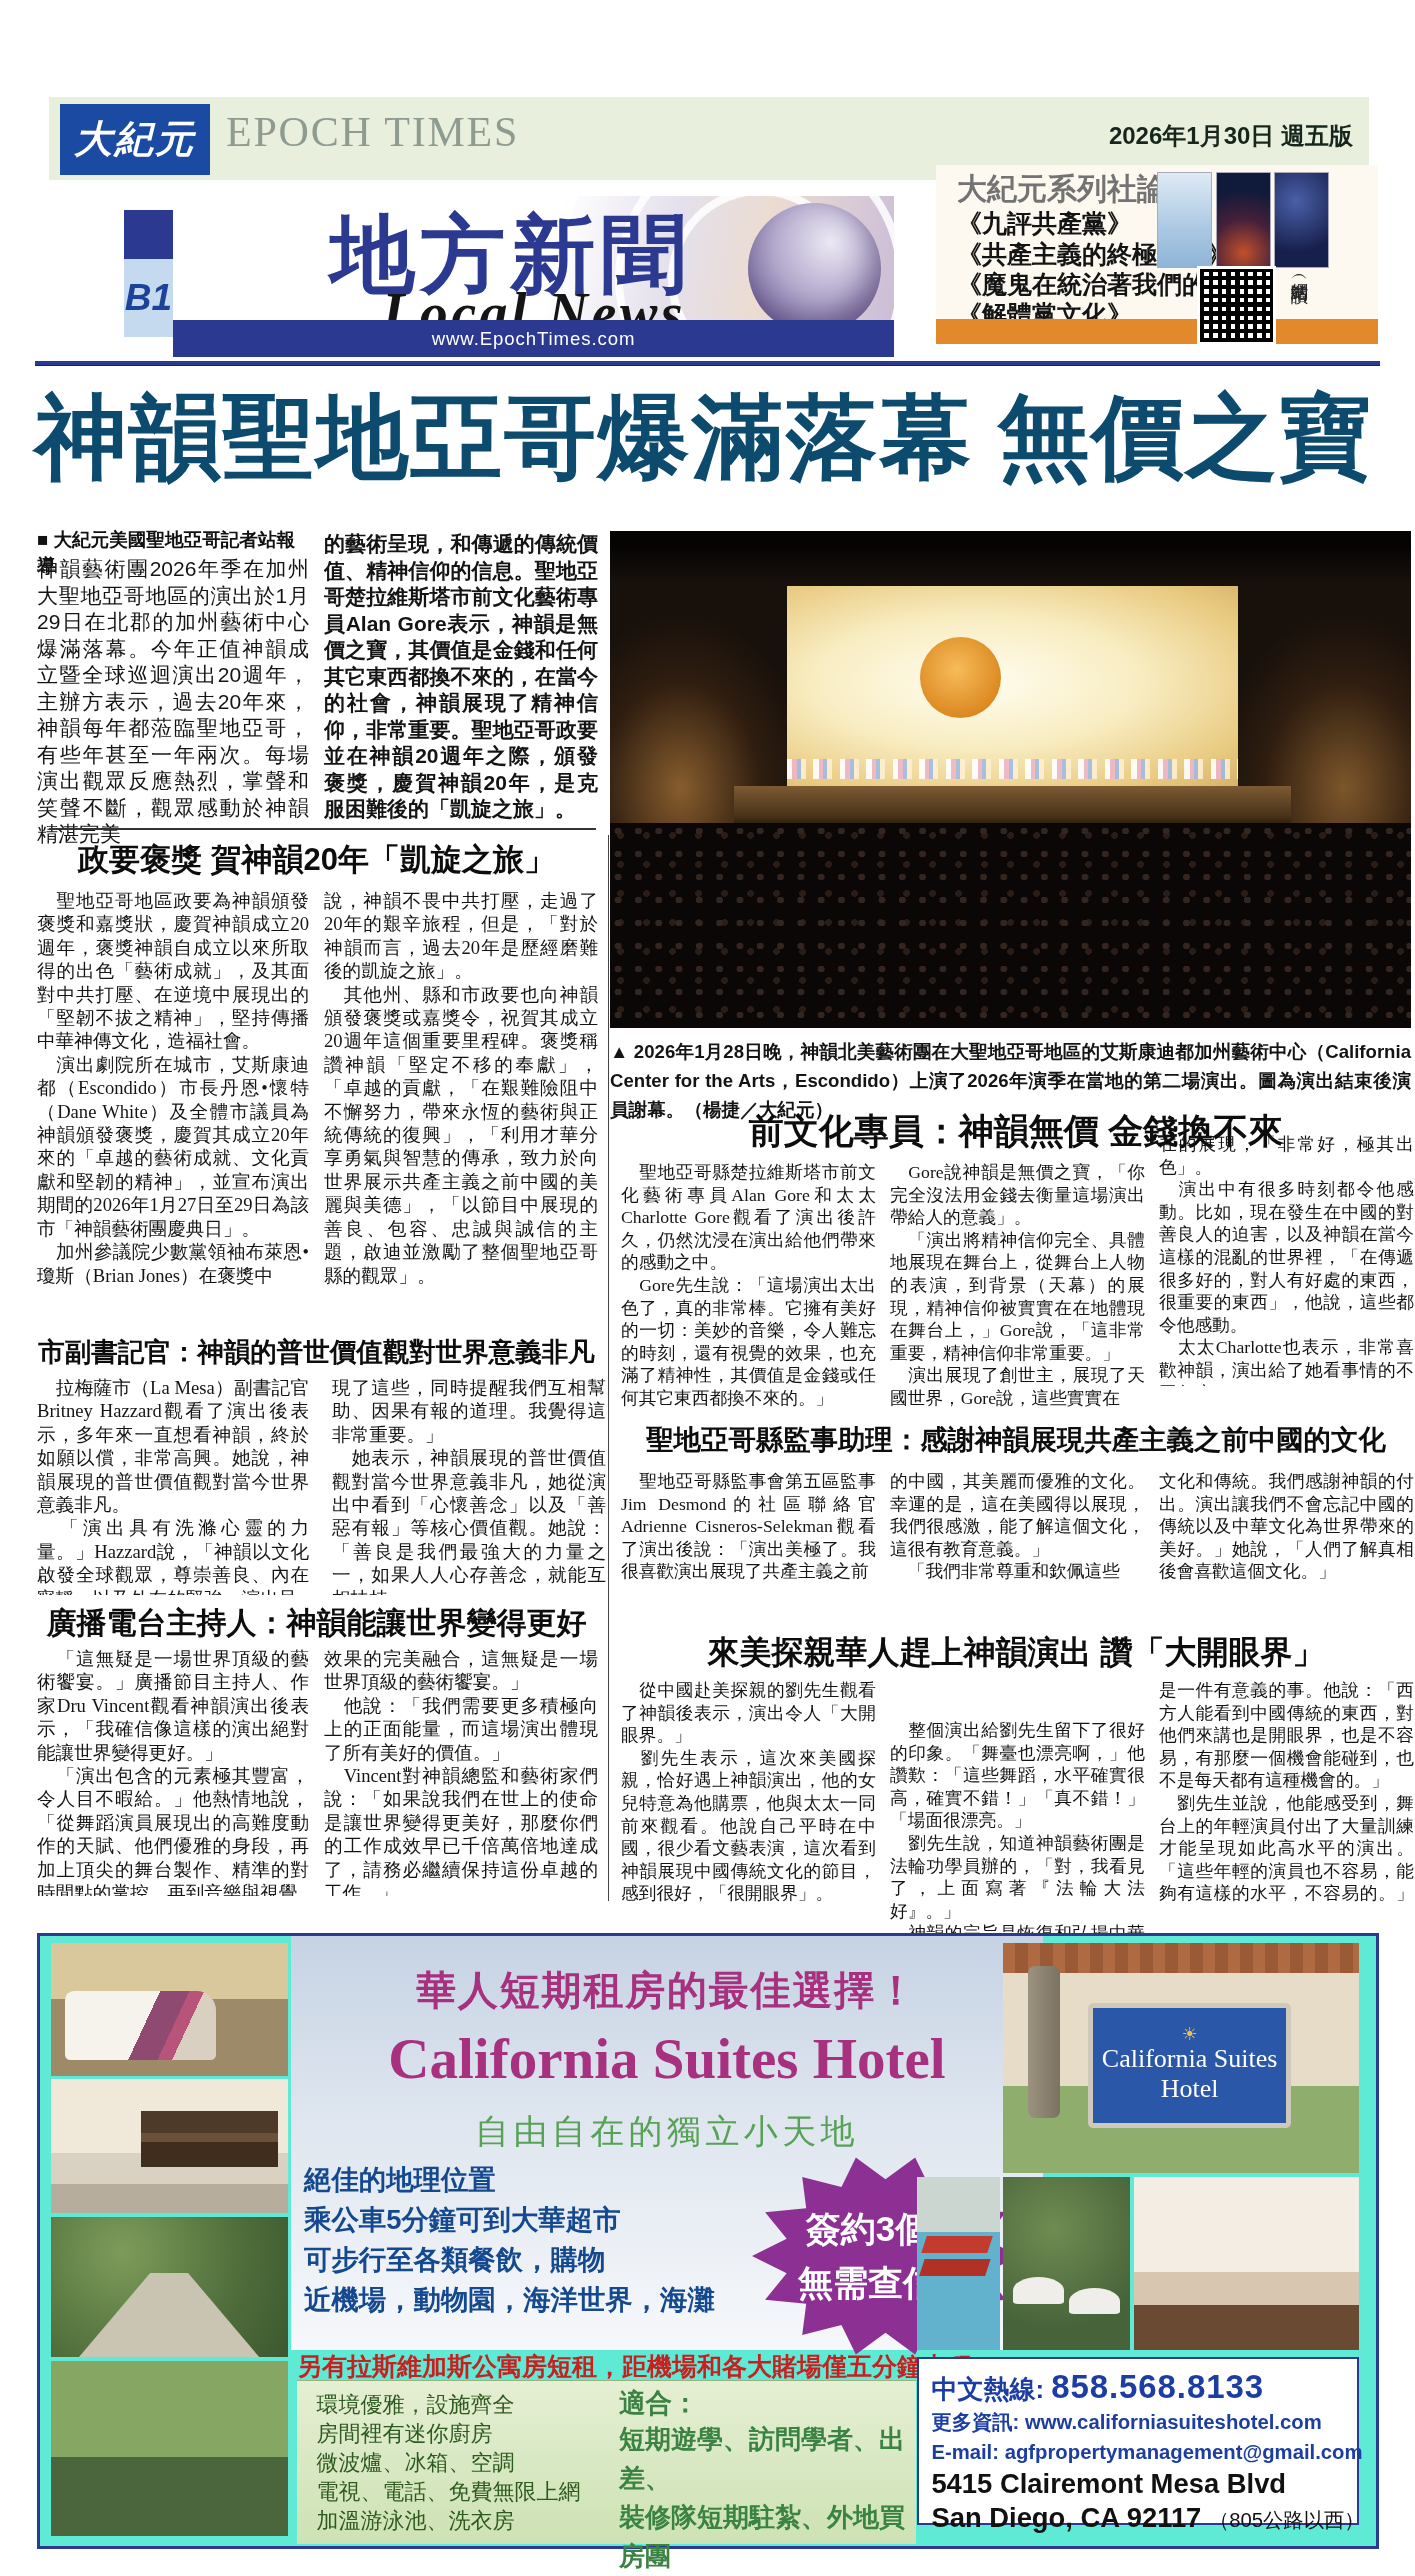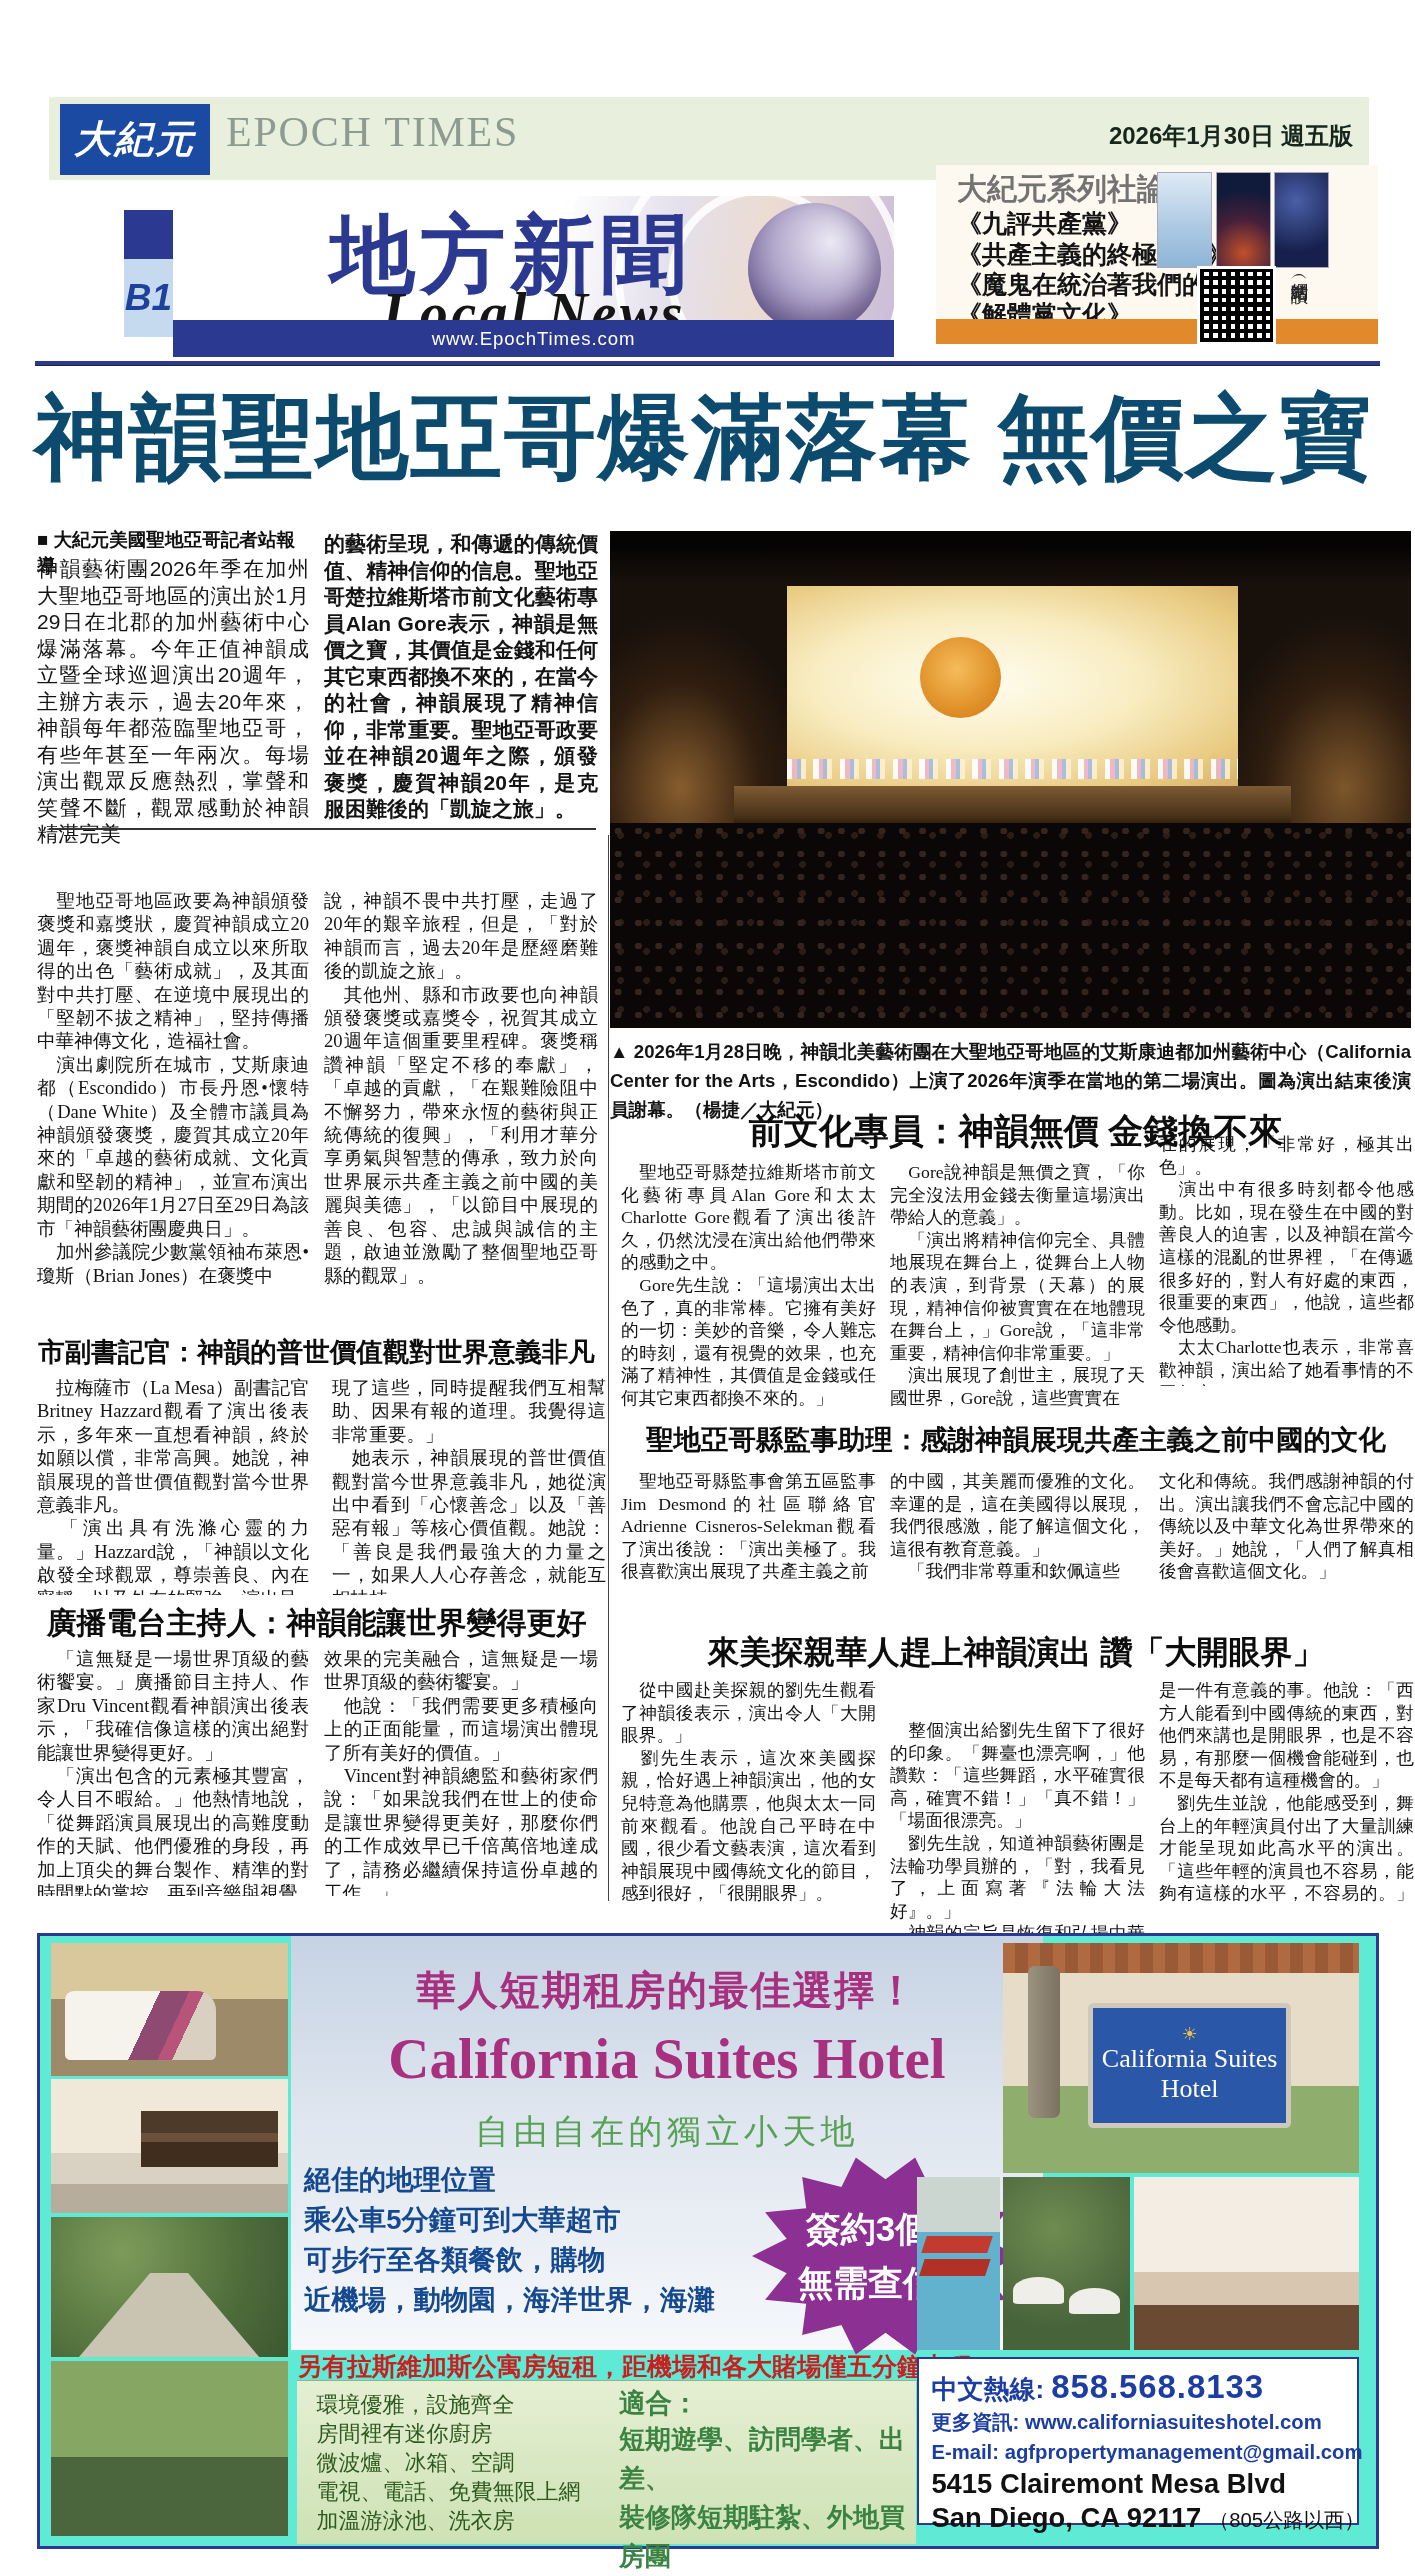--- a/index.html
+++ b/index.html
@@ -232,20 +232,21 @@
     </div>
     <div class="abs apron"></div>
     <div class="abs audience"></div>
     <div class="abs prosc"></div>
   </div>
   <div class="abs caption">▲ 2026年1月28日晚，神韻北美藝術團在大聖地亞哥地區的艾斯康迪都加州藝術中心（California Center for the Arts，Escondido）上演了2026年演季在當地的第二場演出。圖為演出結束後演員謝幕。（楊捷／大紀元）</div>
 
   <div class="abs seph"></div>
   <div class="abs vrule"></div>
 
+  <div class="abs arthead h-a1">政要褒獎 賀神韻20年「凱旋之旅」</div>
   <div class="abs scol a1c1">　聖地亞哥地區政要為神韻頒發褒獎和嘉獎狀，慶賀神韻成立20週年，褒獎神韻自成立以來所取得的出色「藝術成就」，及其面對中共打壓、在逆境中展現出的「堅韌不拔之精神」，堅持傳播中華神傳文化，造福社會。
 　演出劇院所在城市，艾斯康迪都（Escondido）市長丹恩•懷特（Dane White）及全體市議員為神韻頒發褒獎，慶賀其成立20年來的「卓越的藝術成就、文化貢獻和堅韌的精神」，並宣布演出期間的2026年1月27日至29日為該市「神韻藝術團慶典日」。
 　加州參議院少數黨領袖布萊恩•瓊斯（Brian Jones）在褒獎中</div>
   <div class="abs scol a1c2">說，神韻不畏中共打壓，走過了20年的艱辛旅程，但是，「對於神韻而言，過去20年是歷經磨難後的凱旋之旅」。
 　其他州、縣和市政要也向神韻頒發褒獎或嘉獎令，祝賀其成立20週年這個重要里程碑。褒獎稱讚神韻「堅定不移的奉獻」，「卓越的貢獻，「在艱難險阻中不懈努力，帶來永恆的藝術與正統傳統的復興」，「利用才華分享勇氣與智慧的傳承，致力於向世界展示共產主義之前中國的美麗與美德」，「以節目中展現的善良、包容、忠誠與誠信的主題，啟迪並激勵了整個聖地亞哥縣的觀眾」。</div>
 
   <div class="abs arthead h-a2">市副書記官：神韻的普世價值觀對世界意義非凡</div>
   <div class="abs scol a2c1">　拉梅薩市（La Mesa）副書記官Britney Hazzard觀看了演出後表示，多年來一直想看神韻，終於如願以償，非常高興。她說，神韻展現的普世價值觀對當今世界意義非凡。
 　「演出具有洗滌心靈的力量。」Hazzard說，「神韻以文化啟發全球觀眾，尊崇善良、內在寧靜，以及外在的堅強，演出呈</div>
   <div class="abs scol a2c2">現了這些，同時提醒我們互相幫助、因果有報的道理。我覺得這非常重要。」

